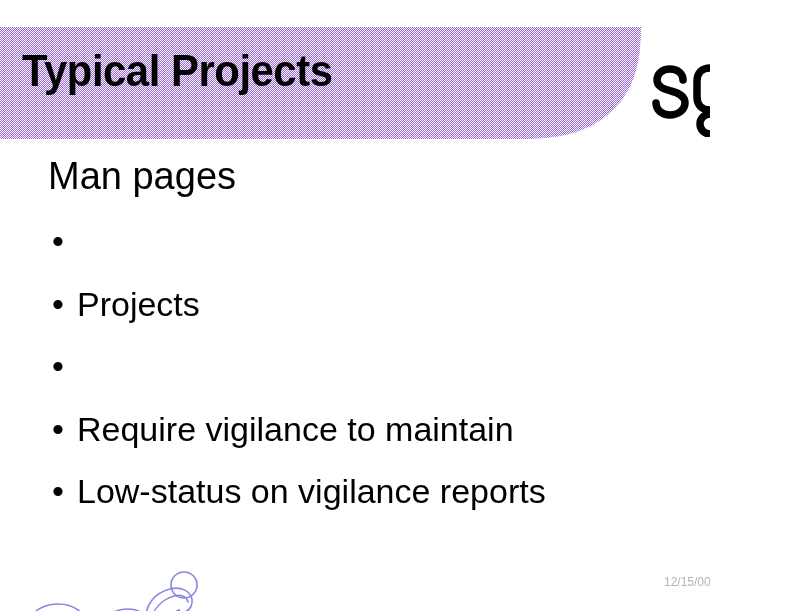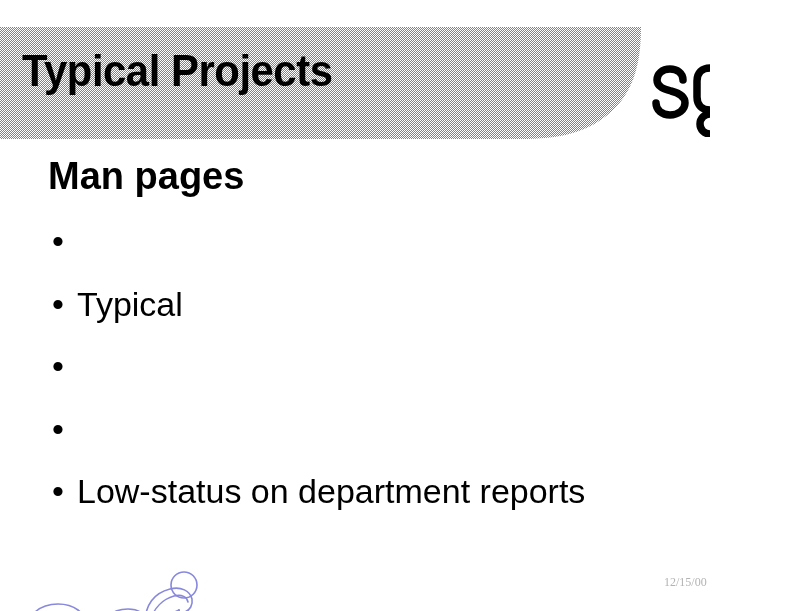--- a/index.html
+++ b/index.html
@@ -66,21 +66,21 @@
     left: 0;
     top: 112px;
     width: 791px;
     z-index: 2;
   }
   #subhead {
     position: absolute;
     left: 48px;
     top: 14px;
     font-family: "Liberation Sans", sans-serif;
-    font-weight: bold;
+    font-weight: normal;
     font-size: 38px;
     line-height: 46px;
     color: #000000;
     white-space: nowrap;
   }
   #bullet-list {
     position: absolute;
     left: 48px;
     top: 80px;
     width: 720px;
@@ -118,21 +118,21 @@
     height: 110px;
     z-index: 0;
   }
   #watermark svg { display: block; }
 
   
   #footer-date {
     position: absolute;
     left: 664px;
     top: 548px;
-    font-family: Liberation Serif, serif;
+    font-family: Liberation Sans, sans-serif;
     font-size: 12px;
     line-height: 14px;
     color: #b3b3b3;
     z-index: 3;
     white-space: nowrap;
   }
   #footer-pagenum {
     position: absolute;
     left: 760px;
     top: 576px;
@@ -185,31 +185,32 @@
 
   <div id="content">
     <div id="subhead">Man pages</div>
 
     <ul id="bullet-list">
       <li>
         <span class="bullet-mark">•</span>
       </li>
       <li>
         <span class="bullet-mark">•</span>
-        <span>Typical</span>
-      </li>
-      <li>
-        <span class="bullet-mark">•</span>
-      </li>
-      <li>
-        <span class="bullet-mark">•</span>
-      </li>
-      <li>
-        <span class="bullet-mark">•</span>
-        <span>Low-status on department reports</span>
+        <span>Projects</span>
+      </li>
+      <li>
+        <span class="bullet-mark">•</span>
+      </li>
+      <li>
+        <span class="bullet-mark">•</span>
+        <span>Require vigilance to maintain</span>
+      </li>
+      <li>
+        <span class="bullet-mark">•</span>
+        <span>Low-status on vigilance reports</span>
       </li>
     </ul>
   </div>
 
   <div id="watermark">
     <svg width="200" height="110" viewBox="0 0 200 110" xmlns="http://www.w3.org/2000/svg">
       <g fill="none" stroke="#8888dd" stroke-width="1.6" stroke-linecap="round">
 
         <path d="M8,70 C8,52 22,41 40,41 C56,41 68,50 68,62 C68,73 58,79 45,83 C31,87 20,91 20,101 C20,111 32,118 46,118"></path>
         <path d="M18,70 C18,57 27,49 40,49 C51,49 59,55 59,62 C59,69 51,73 40,77 C27,81 11,87 11,101 C11,115 28,126 46,126"></path>

